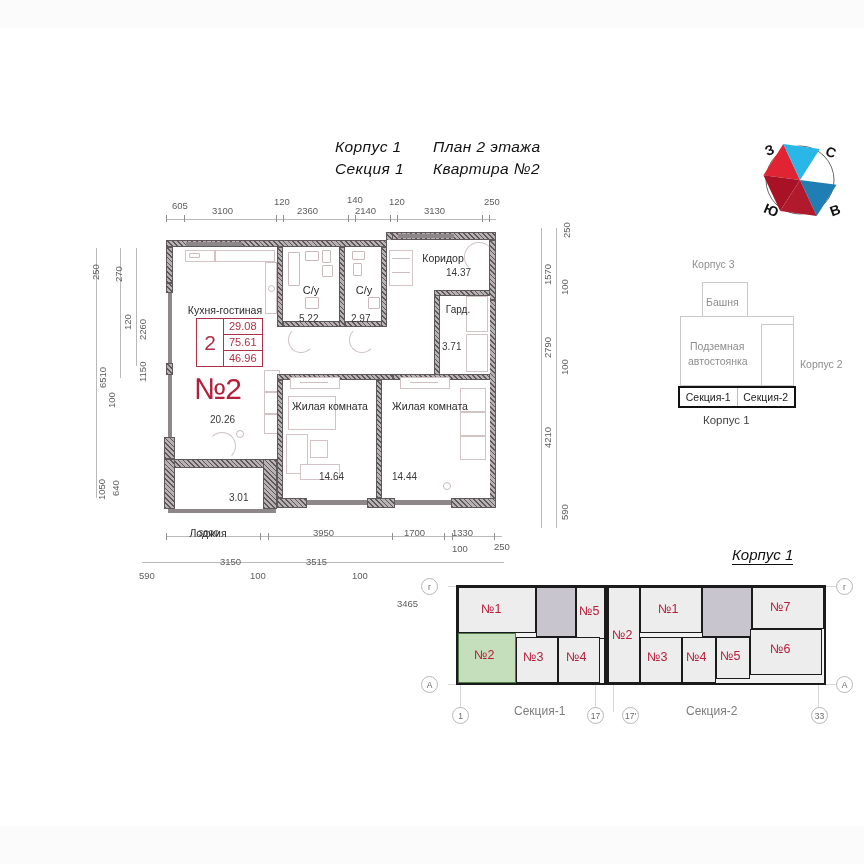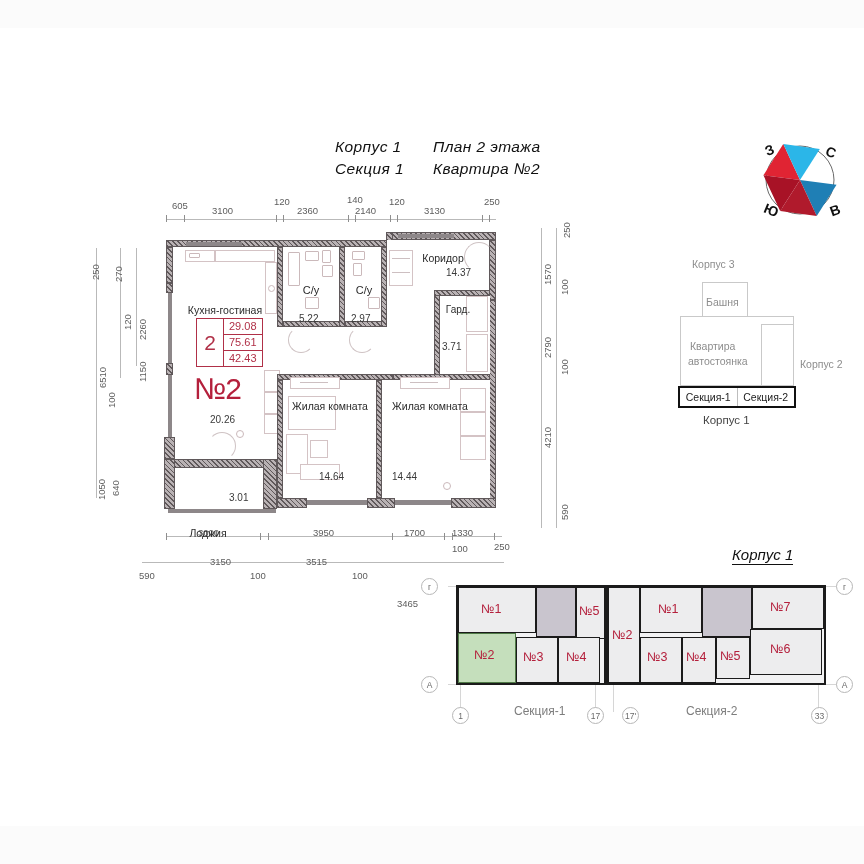--- a/index.html
+++ b/index.html
@@ -227,21 +227,21 @@
     <div class="tick" style="left:494px;top:533px;"></div>
 
     <span class="dim" style="left:198px;top:527px;">3000</span>
     <span class="dim" style="left:313px;top:527px;">3950</span>
     <span class="dim" style="left:404px;top:527px;">1700</span>
     <span class="dim" style="left:452px;top:527px;">1330</span>
     <span class="dim" style="left:452px;top:543px;">100</span>
     <span class="dim" style="left:494px;top:541px;">250</span>
 
     <span class="dim" style="left:139px;top:570px;">590</span>
-    <span class="dim" style="left:210px;top:556px;">3150</span>
+    <span class="dim" style="left:220px;top:556px;">3150</span>
     <span class="dim" style="left:250px;top:570px;">100</span>
     <span class="dim" style="left:306px;top:556px;">3515</span>
     <span class="dim" style="left:352px;top:570px;">100</span>
     <span class="dim" style="left:397px;top:556px;margin-top:42px;">3465</span>
 
     <div class="wallhatch" style="left:166px;top:240px;width:330px;height:7px;"></div>
     <div class="wallhatch" style="left:166px;top:247px;width:7px;height:36px;"></div>
     <div class="room" style="left:173px;top:247px;width:3px;height:36px;"></div>
     <div class="wallhatch" style="left:166px;top:283px;width:7px;height:10px;"></div>
     <div class="thinwall" style="left:168px;top:293px;width:4px;height:70px;"></div>
@@ -274,21 +274,21 @@
       <table>
         <tbody>
             <tr>
           <td class="rooms" rowspan="3">2</td>
           <td>29.08</td>
         </tr>
         <tr>
               <td>75.61</td>
             </tr>
         <tr>
-              <td>42.43</td>
+              <td>46.96</td>
             </tr>
       </tbody>
         </table>
     </div>
     <div id="aptnum"><span>№</span><span>2</span></div>
 
     <div class="wallhatch" style="left:277px;top:247px;width:6px;height:80px;"></div>
     <div class="wallhatch" style="left:283px;top:321px;width:62px;height:6px;"></div>
     <div class="wallhatch" style="left:339px;top:247px;width:6px;height:80px;"></div>
     <div class="room" style="left:283px;top:247px;width:56px;height:74px;"></div>
@@ -371,21 +371,21 @@
     <div class="thinwall" style="left:398px;top:234px;width:56px;height:4px;"></div>
   </div>
 
   <div id="site">
     <span class="txt" style="left:44px;top:6px;">Корпус 3</span>
     <div class="blk" style="left:54px;top:30px;width:46px;height:42px;"></div>
     <span class="txt" style="left:58px;top:44px;">Башня</span>
 
     <div class="blk" style="left:32px;top:64px;width:114px;height:70px;"></div>
     <div class="blk" style="left:113px;top:72px;width:33px;height:62px;"></div>
-    <span class="txt" style="left:42px;top:88px;">Квартира</span>
+    <span class="txt" style="left:42px;top:88px;">Подземная</span>
     <span class="txt" style="left:40px;top:103px;">автостоянка</span>
     <span class="txt" style="left:152px;top:106px;">Корпус 2</span>
 
     <div class="secbox" style="left:30px;top:134px;width:118px;height:22px;">
       <div>Секция-1</div>
       <div>Секция-2</div>
     </div>
     <span class="txt txtdark" style="left:55px;top:162px;font-size:11.5px;">Корпус 1</span>
   </div>
 

